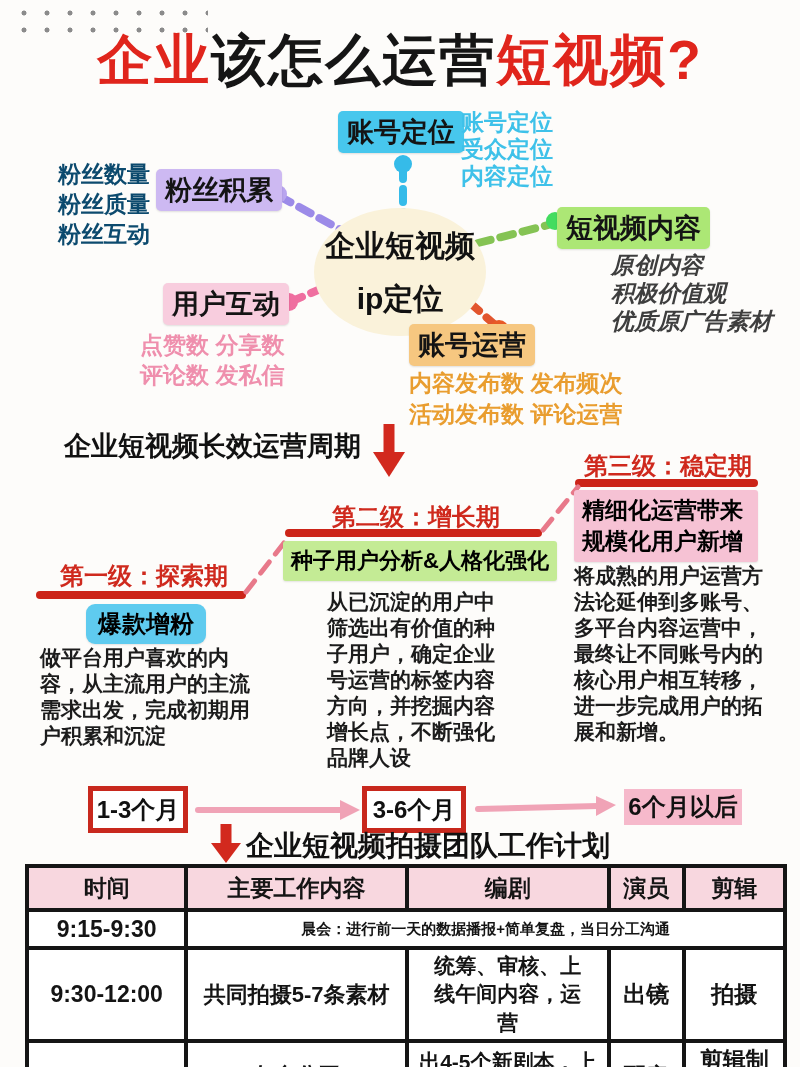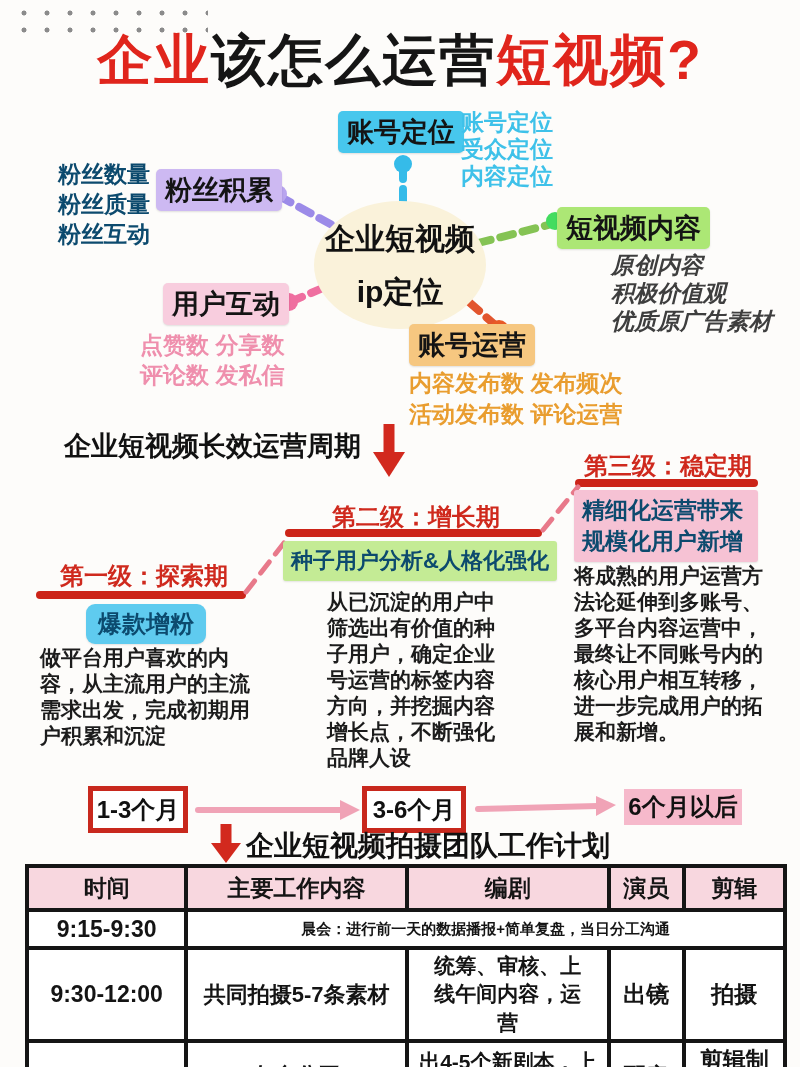--- a/index.html
+++ b/index.html
@@ -22,21 +22,21 @@
     font-size:55px;font-weight:900;letter-spacing:2px;line-height:1.1;
     white-space:nowrap;
   }
   .main-title .red{color:#e0251c;}
   .main-title .blk{color:#151515;}
   
   svg.layer{left:0;top:0;z-index:1;}
   .node,.sub,.blob{z-index:2;}
   
   .blob{
-    left:314px;top:201px;width:172px;height:128px;border-radius:50%;
+    left:314px;top:208px;width:172px;height:128px;border-radius:50%;
     background:#faf2da;display:flex;flex-direction:column;align-items:center;justify-content:center;
     font-size:30px;font-weight:900;line-height:1.25;text-align:center;gap:16px;
   }
   
   .node{
     border-radius:5px;padding:3px 9px;font-size:27px;font-weight:800;color:#141414;
     white-space:nowrap;box-shadow:0 1px 2px rgba(0,0,0,.12);
   }
   .n-cyan{left:338px;top:111px;background:#47c7ed;}
   .n-purple{left:156px;top:169px;background:#cdb9f2;}
@@ -49,21 +49,21 @@
   .s-purple{left:58px;top:159px;color:#0c4a6e;line-height:30px;}
   .s-pink{left:140px;top:330px;color:#ef8fad;line-height:30px;}
   .s-green{left:611px;top:251px;color:#3e3e3e;font-weight:600;line-height:28px;font-style:italic;}
   .s-orange{left:409px;top:368px;color:#e99d2f;line-height:31px;}
   
   .cycle-title{left:64px;top:428px;font-size:27px;font-weight:800;white-space:nowrap;z-index:2;}
   .stage-label{font-size:24px;font-weight:800;color:#cf291d;white-space:nowrap;z-index:2;}
   .lbl1{left:60px;top:560px;}
   .lbl2{left:332px;top:501px;}
   .lbl3{left:584px;top:450px;}
-  .kw{z-index:2;font-weight:800;color:#0c4a6e;box-shadow:0 1px 2px rgba(0,0,0,.1);}
+  .kw{z-index:2;font-weight:800;color:#000000;box-shadow:0 1px 2px rgba(0,0,0,.1);}
   .kw1{left:86px;top:604px;background:#5fcbef;padding:4px 12px;font-size:24px;border-radius:9px;white-space:nowrap;}
   .kw2{left:283px;top:541px;background:#c4eb95;padding:5px 8px;font-size:22px;border-radius:3px;white-space:nowrap;}
   .kw3{left:574px;top:490px;background:#f6c2d4;padding:5px 8px;font-size:23px;border-radius:3px;width:184px;line-height:1.35;}
   .body-text{font-size:21px;font-weight:600;line-height:26px;color:#1c1c1c;z-index:2;}
   .bt1{left:40px;top:645px;width:212px;}
   .bt2{left:327px;top:589px;width:180px;}
   .bt3{left:574px;top:563px;width:200px;}
   
   .tl-box{
     z-index:2;display:flex;align-items:center;justify-content:center;

